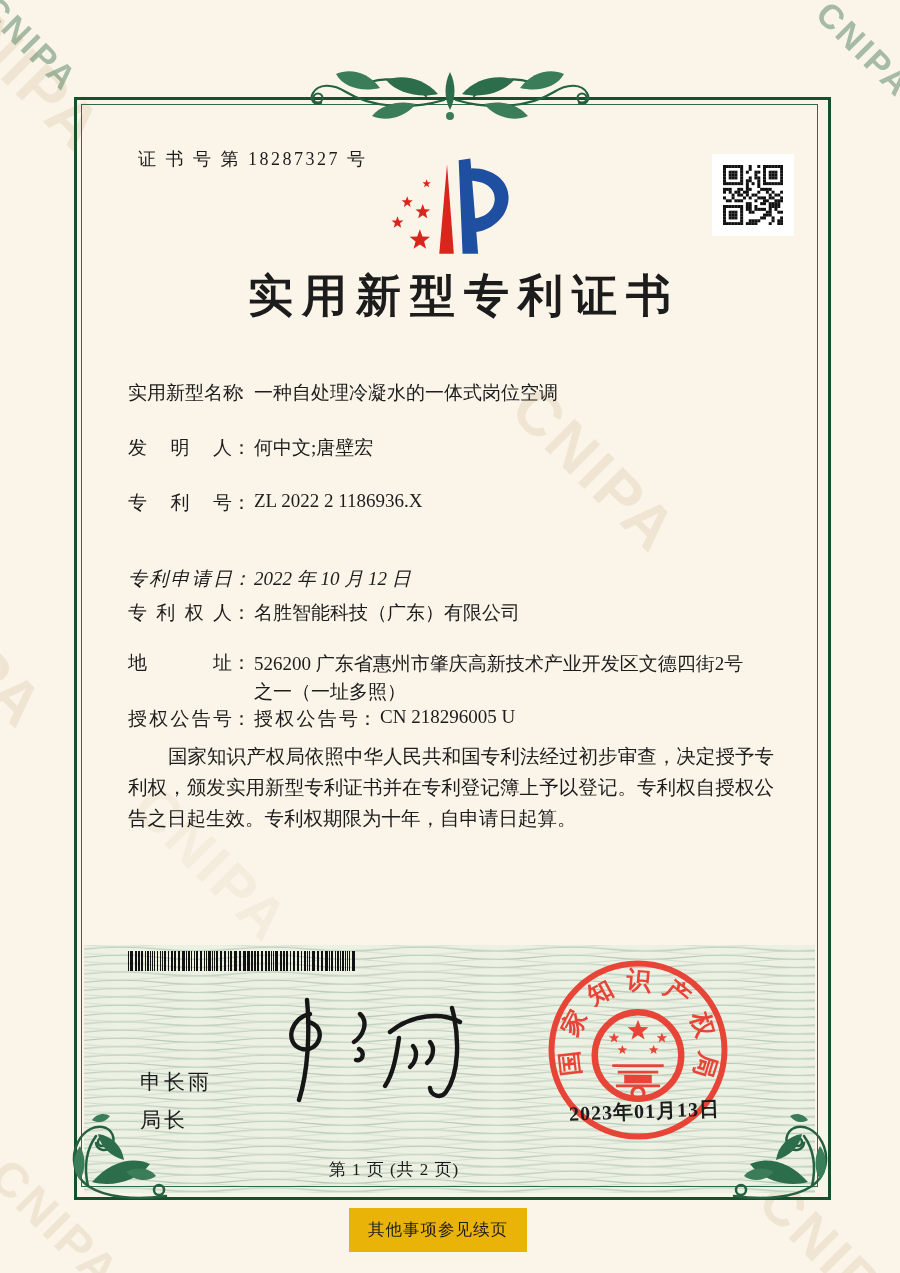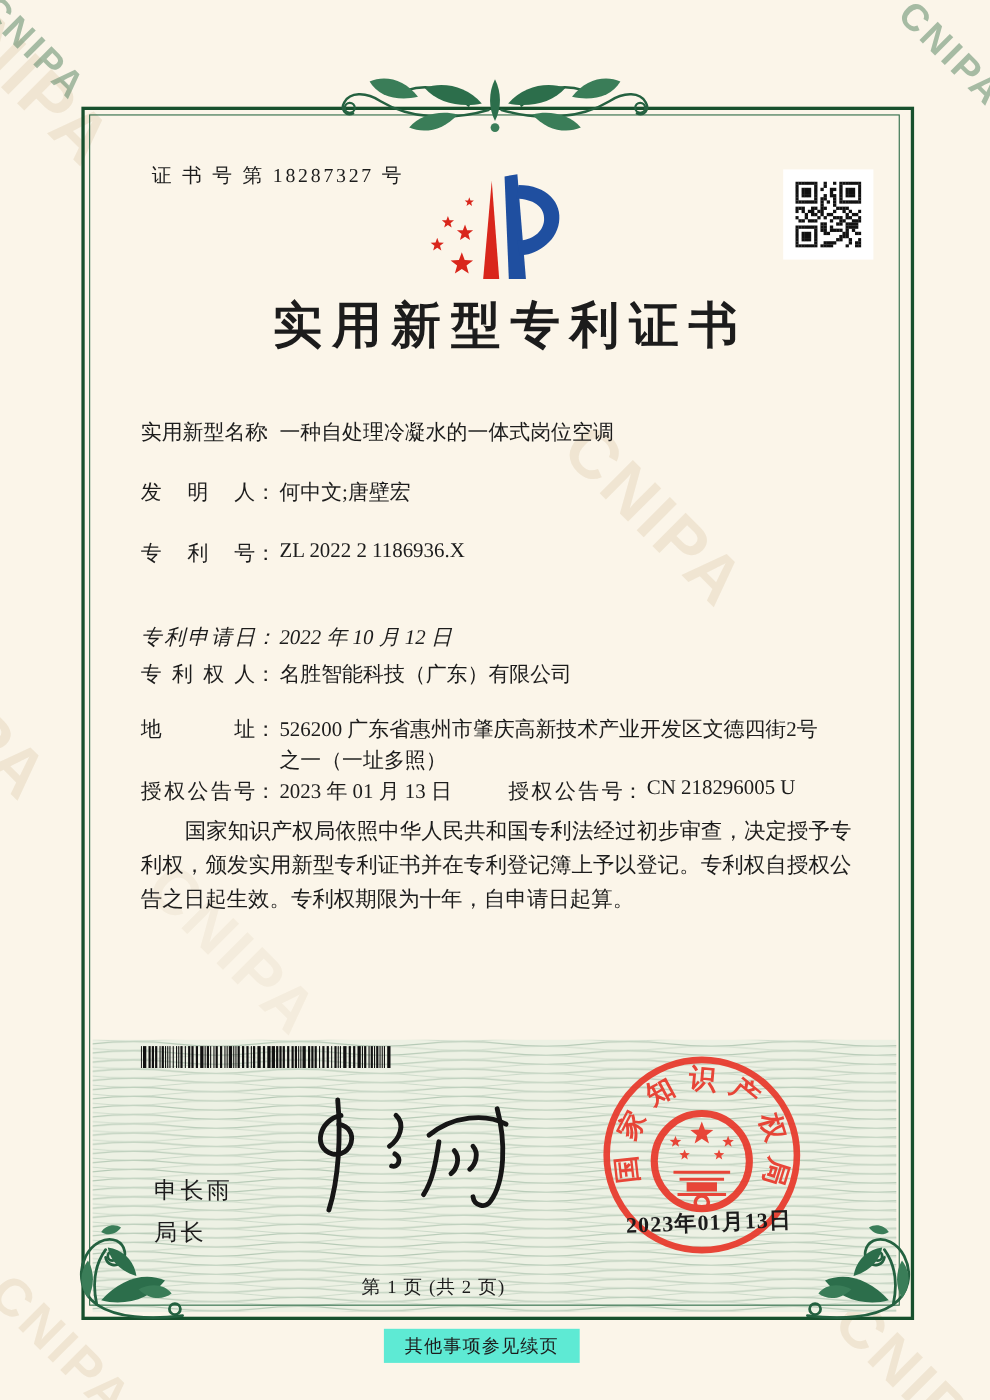--- a/index.html
+++ b/index.html
@@ -41,21 +41,21 @@
   .barcode{position:absolute;left:128px;top:951px;z-index:4;}
   .officer{position:absolute;left:140px;font-family:"Liberation Sans",sans-serif;
            font-size:21px;font-weight:500;letter-spacing:3px;z-index:4;}
   .officer.t{top:1080px;margin-top:26px;} .officer.n{top:1068px;}
   .signature{position:absolute;left:262px;top:992px;width:225px;height:118px;z-index:4;}
   .seal{position:absolute;left:546px;top:958px;width:184px;height:184px;z-index:4;opacity:.93;}
   .seal-date{position:absolute;left:552px;top:1098px;width:185px;text-align:center;font-size:20px;
              font-weight:700;transform:rotate(-2deg);z-index:5;letter-spacing:1px;}
   .page-num{position:absolute;left:0;top:1158px;width:788px;text-align:center;font-size:17px;
             letter-spacing:1px;z-index:4;}
-  .note-box{position:absolute;left:349px;top:1208px;width:178px;height:31px;background:#5eead4;
+  .note-box{position:absolute;left:349px;top:1208px;width:178px;height:44px;background:#eab308;
             display:flex;align-items:center;justify-content:center;font-size:16.5px;
             letter-spacing:1px;z-index:4;}
 </style>
 </head>
 <body>
 
 <div class="page">
 
   <div class="wm wm-beige" style="left:-30px;top:-35px;">CNIPA</div>
   <div class="wm wm-beige" style="left:548px;top:372px;font-size:62px;">CNIPA</div>
@@ -389,21 +389,20 @@
       <span class="fvalue">名胜智能科技（广东）有限公司</span>
   </div>
   <div class="frow addr" style="top:650px;">
     <span class="flabel">地址</span>
       <span class="fcolon">：</span>
       <span class="fvalue">526200 广东省惠州市肇庆高新技术产业开发区文德四街2号之一（一址多照）</span>
   </div>
   <div class="frow" style="top:706px;">
     <span class="flabel">授权公告号</span>
       <span class="fcolon">：</span>
-      <span class="fvalue gd">2023 年 01 月 13 日</span>
       <span class="flabel">授权公告号</span>
       <span class="fcolon">：</span>
       <span class="fvalue">CN 218296005 U</span>
   </div>
 
   <div class="paras">
     <p>国家知识产权局依照中华人民共和国专利法经过初步审查，决定授予专利权，颁发实用新型专利证书并在专利登记簿上予以登记。专利权自授权公告之日起生效。专利权期限为十年，自申请日起算。</p>
   </div>
 
   <svg id="barcode" class="barcode" width="230" height="20">

